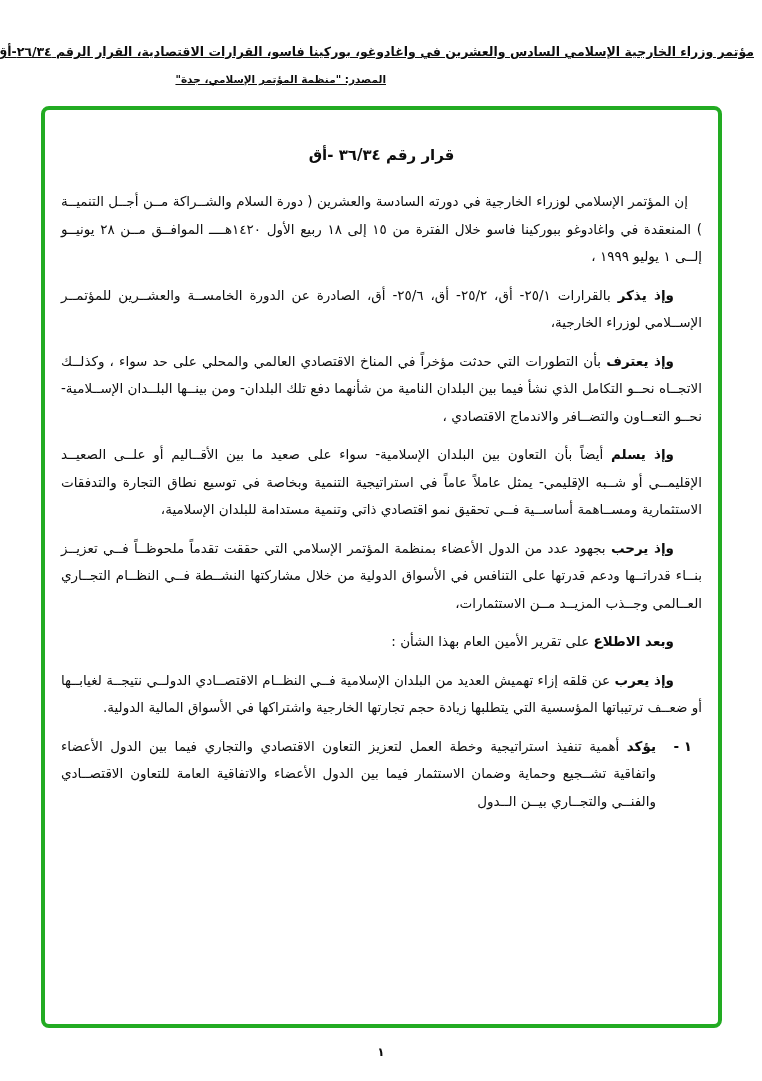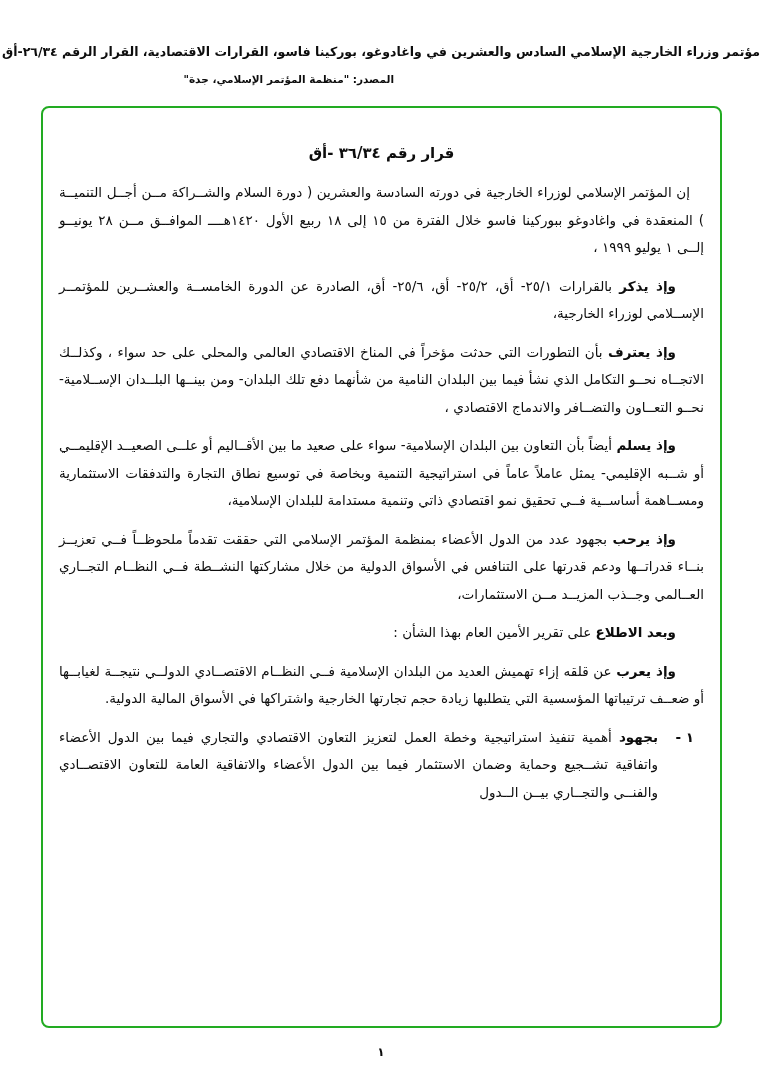--- a/index.html
+++ b/index.html
@@ -5,49 +5,49 @@
   * { margin:0; padding:0; box-sizing:border-box; }
   html,body { width:762px; height:1081px; }
   body {
     position:relative;
     background:#ffffff;
     color:#0d0d0d;
     direction:rtl;
     font-family:"DejaVu Sans", sans-serif;
     overflow:hidden;
   }
-  .doc-header { position:absolute; top:44px; left:0; right:0; }
+  .doc-header { position:absolute; top:44px; left:0; right:8px;text-decoration:underline; }
   .hdr-citation {
     text-align:center;
     font-weight:bold;
     font-size:12.5px;
     white-space:nowrap;
     letter-spacing:0;
   }
   .hdr-source {
     margin-top:14px;
     font-weight:bold;
     font-size:10.5px;
     text-align:right;
     padding-right:368px;
     white-space:nowrap;
   }
   .green-box {
     position:absolute;
     left:41px; top:106px;
     width:681px; height:922px;
-    border:2px solid #fca5a5;
+    border:4px solid #fca5a5;
     border-radius:8px;
     padding:36px 16px 0 16px;
     overflow:hidden;
     background:#ffffff;
   }
   .title-block { text-align:center; font-weight:bold; font-size:15px; }
   .title-block > div { margin-bottom:12px; line-height:19px; }
-  .doc-body { margin-top:16px; font-size:13.5px; line-height:27.5px; }
+  .doc-body { margin-top:23px; font-size:13.5px; line-height:27.5px; }
   .para {
     text-align:justify;
     margin-bottom:11px;
     text-indent:28px;
   }
   .para.first { text-indent:14px; }
   .lead { font-weight:bold; }
   .operative-item { display:flex; margin-top:2px; }
   .item-marker {
     width:46px;
@@ -83,18 +83,18 @@
     <p class="para first"><span class="lead"></span><span>إن المؤتمر الإسلامي لوزراء الخارجية في دورته السادسة والعشرين ( دورة السلام والشــراكة مــن أجــل التنميــة ) المنعقدة في واغادوغو ببوركينا فاسو خلال الفترة من ١٥ إلى ١٨ ربيع الأول ١٤٢٠هــــ الموافــق مــن ٢٨ يونيــو إلــى ١ يوليو ١٩٩٩ ،</span></p>
     <p class="para"><span class="lead">وإذ يذكر</span><span> بالقرارات ٢٥/١- أق، ٢٥/٢- أق، ٢٥/٦- أق، الصادرة عن الدورة الخامســة والعشــرين للمؤتمــر الإســلامي لوزراء الخارجية،</span></p>
     <p class="para"><span class="lead">وإذ يعترف</span><span> بأن التطورات التي حدثت مؤخراً في المناخ الاقتصادي العالمي والمحلي على حد سواء ، وكذلــك الاتجــاه نحــو التكامل الذي نشأ فيما بين البلدان النامية من شأنهما دفع تلك البلدان- ومن بينــها البلــدان الإســلامية- نحــو التعــاون والتضــافر والاندماج الاقتصادي ،</span></p>
     <p class="para"><span class="lead">وإذ يسلم</span><span> أيضاً بأن التعاون بين البلدان الإسلامية- سواء على صعيد ما بين الأقــاليم أو علــى الصعيــد الإقليمــي أو شــبه الإقليمي- يمثل عاملاً عاماً في استراتيجية التنمية وبخاصة في توسيع نطاق التجارة والتدفقات الاستثمارية ومســاهمة أساســية فــي تحقيق نمو اقتصادي ذاتي وتنمية مستدامة للبلدان الإسلامية،</span></p>
     <p class="para"><span class="lead">وإذ يرحب</span><span> بجهود عدد من الدول الأعضاء بمنظمة المؤتمر الإسلامي التي حققت تقدماً ملحوظــاً فــي تعزيــز بنــاء قدراتــها ودعم قدرتها على التنافس في الأسواق الدولية من خلال مشاركتها النشــطة فــي النظــام التجــاري العــالمي وجــذب المزيــد مــن الاستثمارات،</span></p>
     <p class="para"><span class="lead">وبعد الاطلاع</span><span> على تقرير الأمين العام بهذا الشأن :</span></p>
     <p class="para"><span class="lead">وإذ يعرب</span><span> عن قلقه إزاء تهميش العديد من البلدان الإسلامية فــي النظــام الاقتصــادي الدولــي نتيجــة لغيابــها أو ضعــف ترتيباتها المؤسسية التي يتطلبها زيادة حجم تجارتها الخارجية واشتراكها في الأسواق المالية الدولية.</span></p>
 
     <div class="operative-item">
       <div class="item-marker">١ -</div>
-      <p class="item-text"><span class="lead">بجهود</span><span> أهمية تنفيذ استراتيجية وخطة العمل لتعزيز التعاون الاقتصادي والتجاري فيما بين الدول الأعضاء واتفاقية تشــجيع وحماية وضمان الاستثمار فيما بين الدول الأعضاء والاتفاقية العامة للتعاون الاقتصــادي والفنــي والتجــاري بيــن الــدول</span></p>
+      <p class="item-text"><span class="lead">يؤكد</span><span> أهمية تنفيذ استراتيجية وخطة العمل لتعزيز التعاون الاقتصادي والتجاري فيما بين الدول الأعضاء واتفاقية تشــجيع وحماية وضمان الاستثمار فيما بين الدول الأعضاء والاتفاقية العامة للتعاون الاقتصــادي والفنــي والتجــاري بيــن الــدول</span></p>
     </div>
   </div>
 </div>
 
 <div class="page-number">١</div>
 
 </body></html>

